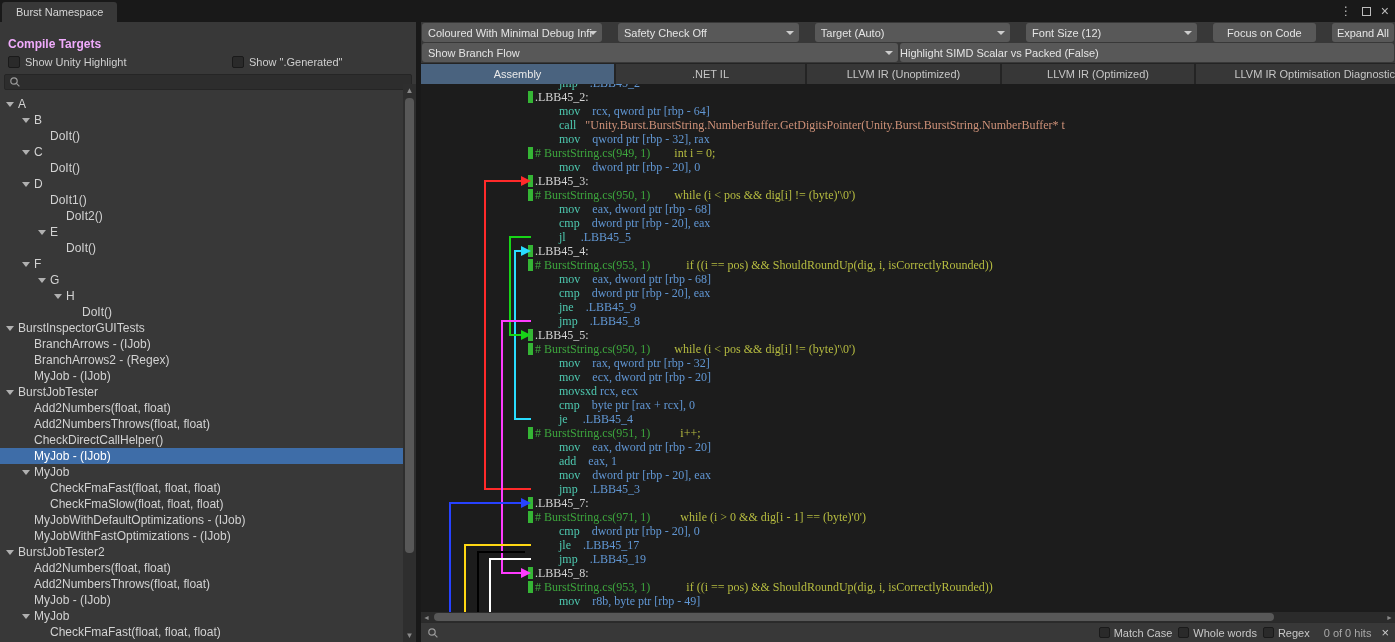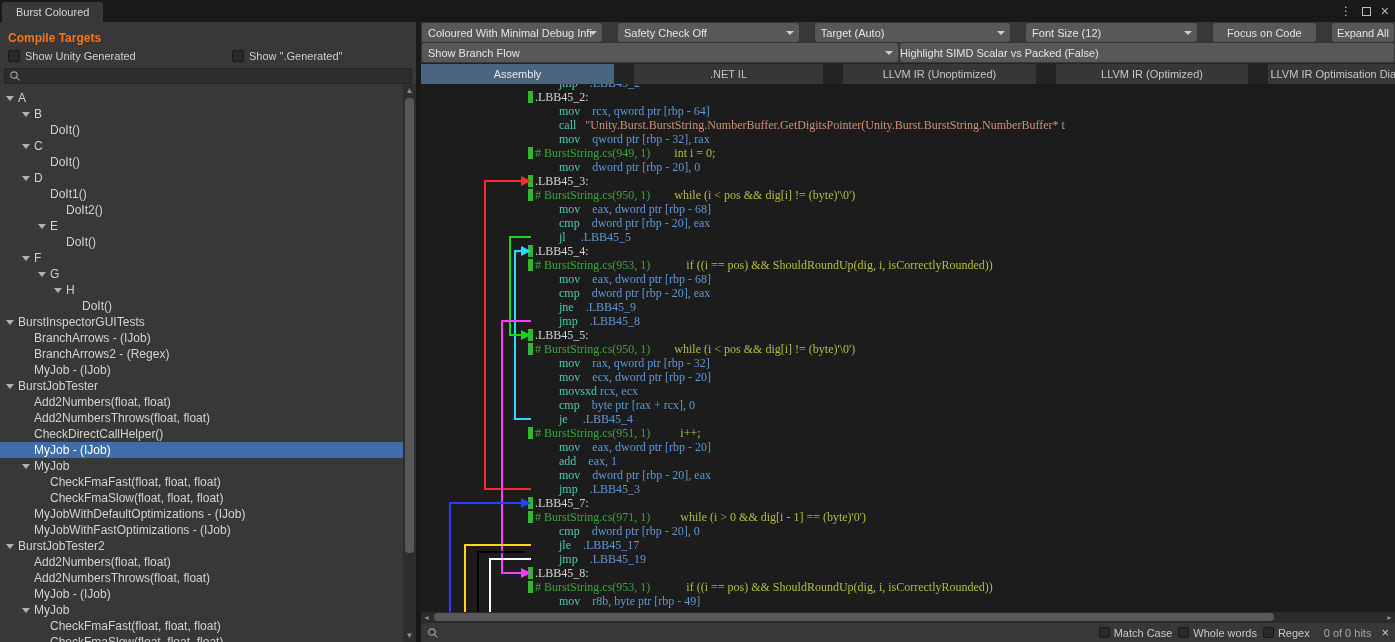--- a/index.html
+++ b/index.html
@@ -14,21 +14,21 @@
   .win-controls { position:absolute; right:6px; top:0; height:22px; display:flex; align-items:center; gap:10px; color:#bdbdbd; }
   .dots-icon { font-size:12px; line-height:1; }
   .max-icon { width:9px; height:9px; border:1px solid #bdbdbd; display:inline-block; }
   .close-icon { font-size:14px; line-height:1; }
 
   .main { flex:1; display:flex; min-height:0; }
 
   
   .left-panel { width:421px; background:#383838; border-right:5px solid #191919; display:flex;
     flex-direction:column; position:relative; min-height:0; }
-  .lp-header { font-size:12px; font-weight:bold; color:#f97316; padding:9px 8px 2px 8px; }
+  .lp-header { font-size:12px; font-weight:bold; color:#f0abfc; padding:15px 8px 2px 8px; }
   .cb-row { display:flex; align-items:center; height:18px; padding-left:8px; font-size:11px; color:#cfcfcf; }
   .cb-group { display:flex; align-items:center; gap:5px; }
   .cb-group.first { width:224px; }
   .checkbox { width:12px; height:12px; background:#2a2a2a; border:1px solid #1a1a1a; border-radius:2px; flex:none; }
   .search-field { margin:3px 4px 4px 4px; height:16px; background:#2d2d2d; border:1px solid #252525;
     border-radius:2px; display:flex; align-items:center; padding:0 4px; }
   .tree { flex:1; margin-right:13px; overflow:hidden; margin-top:2px; }
   .tree-row { height:16px; line-height:16px; white-space:nowrap; overflow:hidden; color:#d2d2d2; font-size:12px; }
   .tree-row.selected { background:var(--c-selection,#3e6da8); color:#ffffff; }
   .fold { display:inline-block; width:0; height:0; border-left:4px solid transparent;
@@ -42,21 +42,21 @@
   
   .right-panel { flex:1; display:flex; flex-direction:column; min-width:0; background:#1c1c1c; }
   .toolbar-row1 { height:21px; background:#383838; display:flex; gap:16px; padding:1px 1px 1px 1px; }
   .toolbar-row2 { height:20px; background:#383838; display:flex; gap:2px; padding:0 1px 1px 1px; }
   .dd, .btn { background:#585858; border-radius:3px; color:#e4e4e4; font-size:11px; position:relative;
     display:flex; align-items:center; padding:0 16px 0 6px; white-space:nowrap; overflow:hidden; }
   .btn { justify-content:center; padding:0 6px; }
   .dd-arrow { position:absolute; right:5px; top:50%; margin-top:-2px; width:0; height:0;
     border-left:4px solid transparent; border-right:4px solid transparent; border-top:4px solid #cdcdcd; }
 
-  .tabs { height:21px; background:#242424; display:flex; gap:20px; padding-top:1px; }
+  .tabs { height:21px; background:#242424; display:flex; gap:2px; padding-top:1px; }
   .tab { background:#373737; color:#c6c6c6; font-size:11px; display:flex; align-items:center;
     justify-content:center; white-space:nowrap; overflow:hidden; }
   .tab.active { background:var(--c-tab-active,#4a637f); color:#eaeaea; }
 
   .code-area { flex:1; position:relative; overflow:hidden; background:#1c1c1c; min-height:0; }
   .code-lines { position:absolute; top:-8px; left:0; right:0;
     font-family:"DejaVu Sans Mono", monospace; font-size:12px; }
   .code-line { height:14px; line-height:14px; white-space:pre; padding-left:114px; position:relative;font-family:Liberation Serif, serif; }
   .blk { position:absolute; left:107px; top:1px; width:5px; height:12px; background:var(--c-marker,#35b535); }
   .tk-lbl { color:var(--c-label,#d4d4d4); }
@@ -93,37 +93,37 @@
   .bb-close { color:#cccccc; font-size:13px; margin-left:4px; }
   .mag-svg { flex:none; }
 </style>
 </head>
 <body>
 
 <div class="window">
 
   <div class="titlebar">
     <div class="title-tab">
-      <span>Burst Coloured</span>
+      <span>Burst Namespace</span>
     </div>
     <div class="win-controls">
       <span class="dots-icon">⋮</span>
       <span class="max-icon"></span>
       <span class="close-icon">×</span>
     </div>
   </div>
 
   <div class="main">
 
     <div class="left-panel">
       <div class="lp-header">Compile Targets</div>
       <div class="cb-row">
         <div class="cb-group first">
           <span class="checkbox"></span>
-          <span>Show Unity Generated</span>
+          <span>Show Unity Highlight</span>
         </div>
         <div class="cb-group">
           <span class="checkbox"></span>
           <span>Show ".Generated"</span>
         </div>
       </div>
       <div class="search-field">
         <svg class="mag-svg" width="12" height="12" viewBox="0 0 12 12">
           <circle cx="5" cy="5" r="3.2" fill="none" stroke="#9a9a9a" stroke-width="1.2"></circle>
           <line x1="7.4" y1="7.4" x2="10.4" y2="10.4" stroke="#9a9a9a" stroke-width="1.2"></line>

